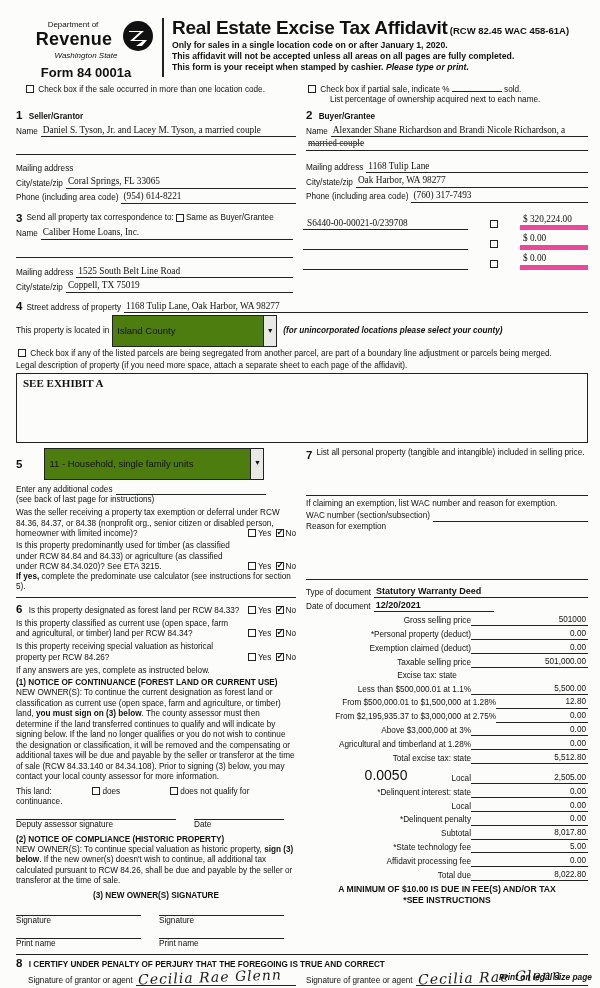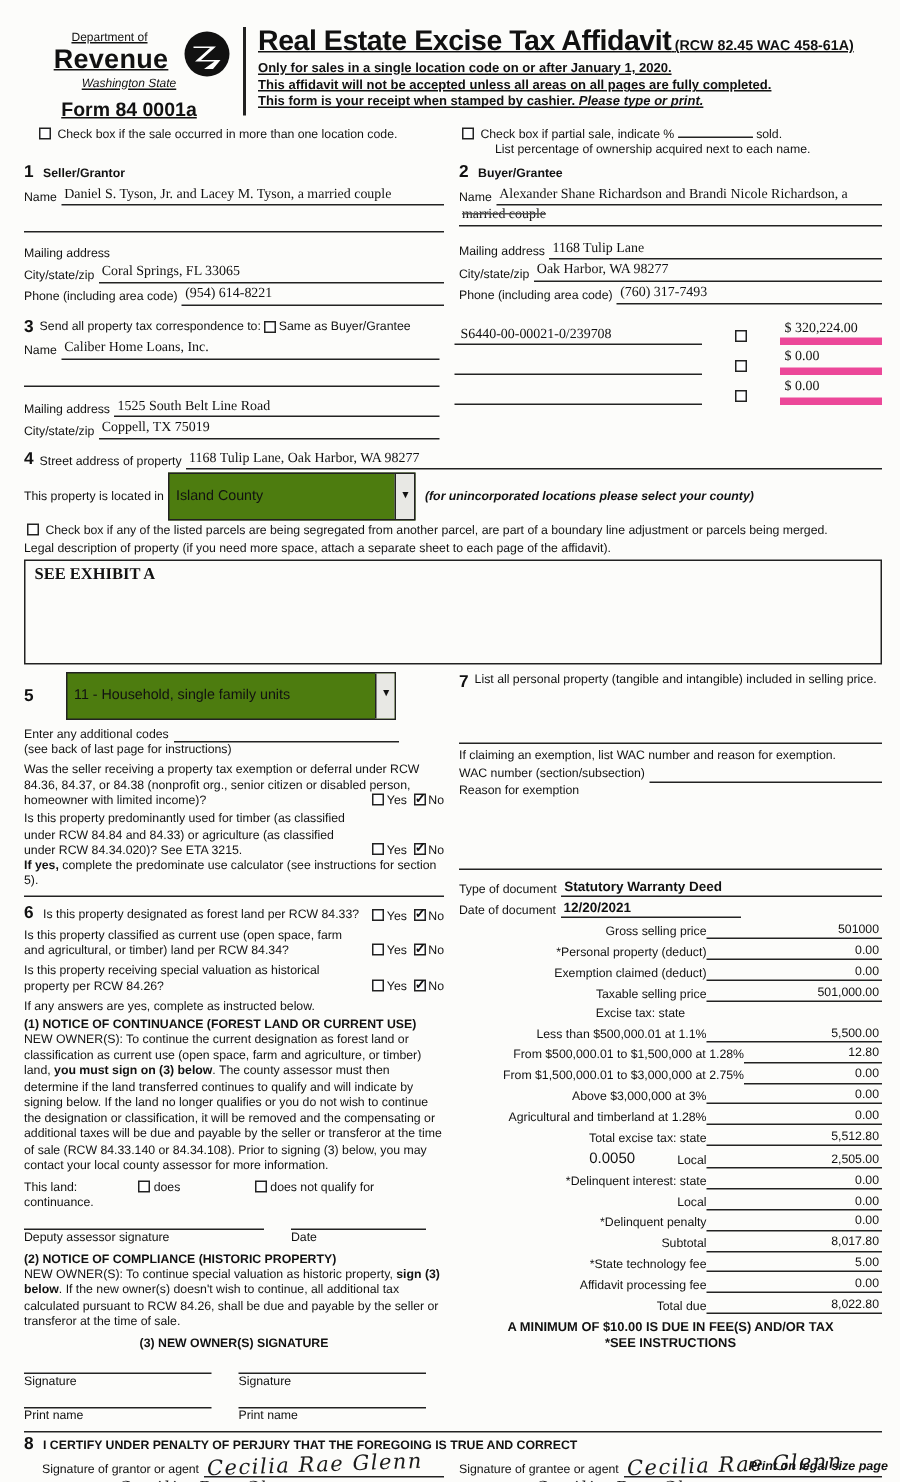--- a/index.html
+++ b/index.html
@@ -6,21 +6,21 @@
   html,body { background:#888; }
   .page {
     width:600px; height:988px; margin:0 auto; background:#fcfcfa;
     font-family:"Liberation Sans", sans-serif; font-size:8.2px; color:#111;
     line-height:1.25; padding:12px 12px 0 16px; position:relative; overflow:hidden;
   }
   .row { display:flex; }
   .col-l { width:290px; padding-right:10px; }
   .col-r { flex:1; }
   
-  .hdr { display:flex; margin-bottom:4px;text-decoration:underline; }
+  .hdr { display:flex; margin-bottom:4px; }
   .hdr-left { width:140px; text-align:center; padding-top:8px; position:relative; }
   .dept { font-size:8px; margin-right:26px; }
   .rev { font-size:18px; font-weight:bold; letter-spacing:.2px; margin-right:24px; margin-top:-2px; }
   .wa { font-style:italic; font-size:8px; margin-bottom:4px; }
   .formno { font-size:13px; font-weight:bold; }
   .logo { position:absolute; right:2px; top:8px; }
   .hdr-div { border-left:2px solid #222; margin:6px 8px 4px 6px; }
   .hdr-right { flex:1; padding-top:4px; }
   .title { font-size:19px; font-weight:bold; letter-spacing:-.3px; }
   .title-ref { font-size:9.5px; font-weight:bold; }
@@ -54,21 +54,21 @@
   .pc3 { width:68px; border-bottom:5px solid #ec4899; text-align:left; padding-left:3px; }
   
   .legalbox { border:1.2px solid #222; height:70px; margin-top:2px; padding:3px 6px;
               font-family:"Liberation Serif", serif; font-weight:bold; font-size:11px; }
   
   .trow { display:flex; align-items:flex-end; margin-top:2.6px; }
   .tlabel { margin-left:auto; white-space:nowrap; }
   .tline { width:55px; border-bottom:1px solid #222; height:9px; flex:none; }
   .tval { width:62px; border-bottom:1px solid #222; text-align:right; padding-right:2px; flex:none; }
   .theader { text-align:center; margin:3px 40px 0 0; font-weight:normal; }
-  .tprefix { font-size:10px; margin-right:28px; }
+  .tprefix { font-size:14px; margin-right:44px; }
   
   .script { font-family:"DejaVu Serif", serif; font-style:italic; font-size:14px;
             color:#1a1a1a; transform:rotate(-2deg); display:inline-block; line-height:.8;
             letter-spacing:1px; white-space:nowrap; }
   .hand { font-family:"DejaVu Serif", serif; font-style:italic; font-size:11px;
           color:#1a1a1a; letter-spacing:1.5px; white-space:nowrap; line-height:.9; }
   
   .perjury { font-size:7.8px; text-align:center; margin-top:4px; line-height:1.3; }
   .printnote { position:absolute; right:8px; bottom:6px; font-weight:bold; font-style:italic; font-size:8.4px; }
   .n-body { text-align:left; line-height:1.28; }
@@ -343,21 +343,21 @@
           <span class="tlabel">Less than $500,000.01 at 1.1%</span>
           <span class="tline"></span>
           <span class="tval">5,500.00</span>
         </div>
       <div class="trow">
           <span class="tlabel">From $500,000.01 to $1,500,000 at 1.28%</span>
           <span class="tline" style="width:30px;"></span>
           <span class="tval">12.80</span>
         </div>
       <div class="trow">
-          <span class="tlabel">From $1,500,000.01 to $3,000,000 at 2.75%</span>
+          <span class="tlabel">From $2,195,935.37 to $3,000,000 at 2.75%</span>
           <span class="tline" style="width:30px;"></span>
           <span class="tval">0.00</span>
         </div>
       <div class="trow">
           <span class="tlabel">Above $3,000,000 at 3%</span>
           <span class="tline"></span>
           <span class="tval">0.00</span>
         </div>
       <div class="trow">
           <span class="tlabel">Agricultural and timberland at 1.28%</span>

